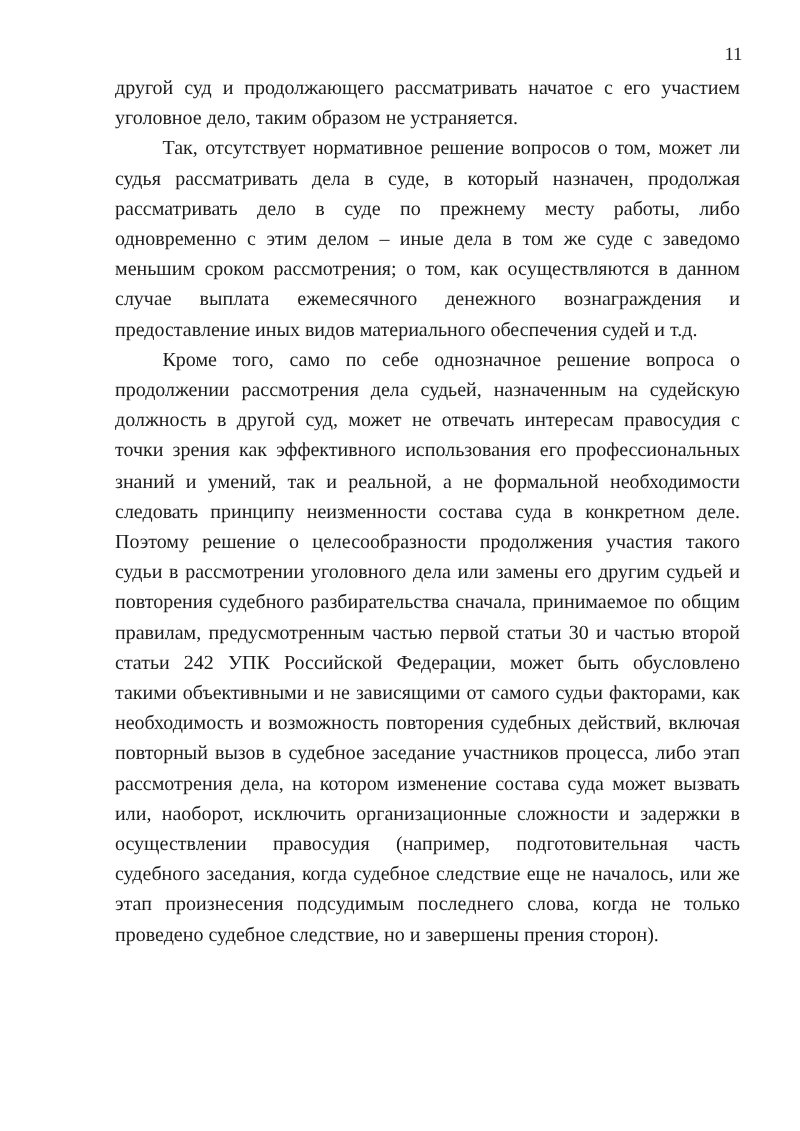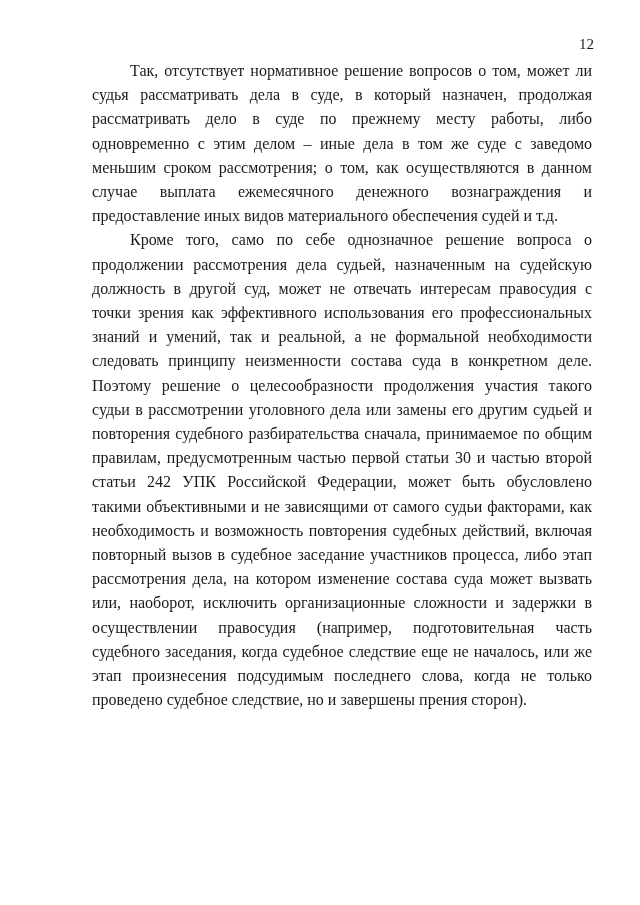--- a/index.html
+++ b/index.html
@@ -35,18 +35,19 @@
       margin: 0;
       text-indent: 38px;
     }
     .body-text p.continued {
       text-indent: 0;
     }
   </style>
 </head>
 <body>
 
-<div class="page-number">12</div>
+<div class="page-number">11</div>
 
 <div class="body-text">
+  <p class="continued">другой суд и продолжающего рассматривать начатое с его участием уголовное дело, таким образом не устраняется.</p>
   <p>Так, отсутствует нормативное решение вопросов о том, может ли судья рассматривать дела в суде, в который назначен, продолжая рассматривать дело в суде по прежнему месту работы, либо одновременно с этим делом – иные дела в том же суде с заведомо меньшим сроком рассмотрения; о том, как осуществляются в данном случае выплата ежемесячного денежного вознаграждения и предоставление иных видов материального обеспечения судей и т.д.</p>
   <p>Кроме того, само по себе однозначное решение вопроса о продолжении рассмотрения дела судьей, назначенным на судейскую должность в другой суд, может не отвечать интересам правосудия с точки зрения как эффективного использования его профессиональных знаний и умений, так и реальной, а не формальной необходимости следовать принципу неизменности состава суда в конкретном деле. Поэтому решение о целесообразности продолжения участия такого судьи в рассмотрении уголовного дела или замены его другим судьей и повторения судебного разбирательства сначала, принимаемое по общим правилам, предусмотренным частью первой статьи 30 и частью второй статьи 242 УПК Российской Федерации, может быть обусловлено такими объективными и не зависящими от самого судьи факторами, как необходимость и возможность повторения судебных действий, включая повторный вызов в судебное заседание участников процесса, либо этап рассмотрения дела, на котором изменение состава суда может вызвать или, наоборот, исключить организационные сложности и задержки в осуществлении правосудия (например, подготовительная часть судебного заседания, когда судебное следствие еще не началось, или же этап произнесения подсудимым последнего слова, когда не только проведено судебное следствие, но и завершены прения сторон).</p>
 </div>
 
 </body></html>

